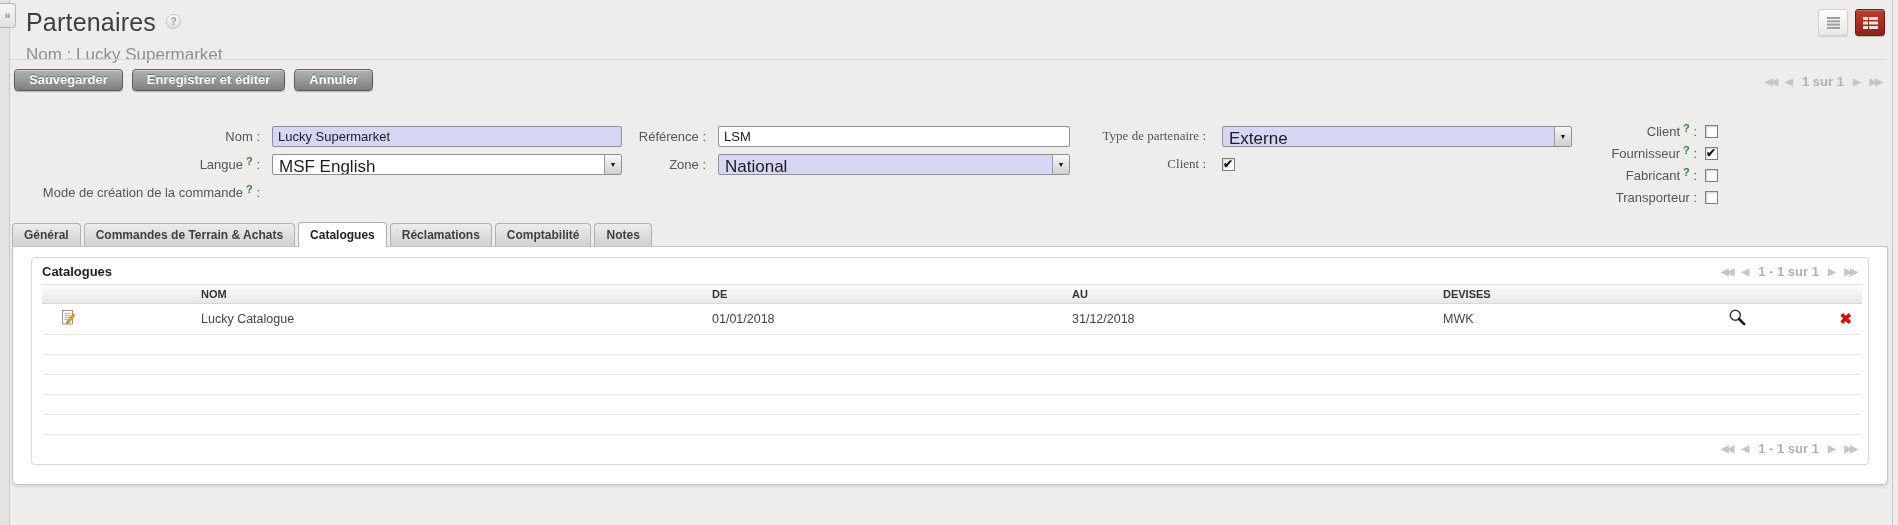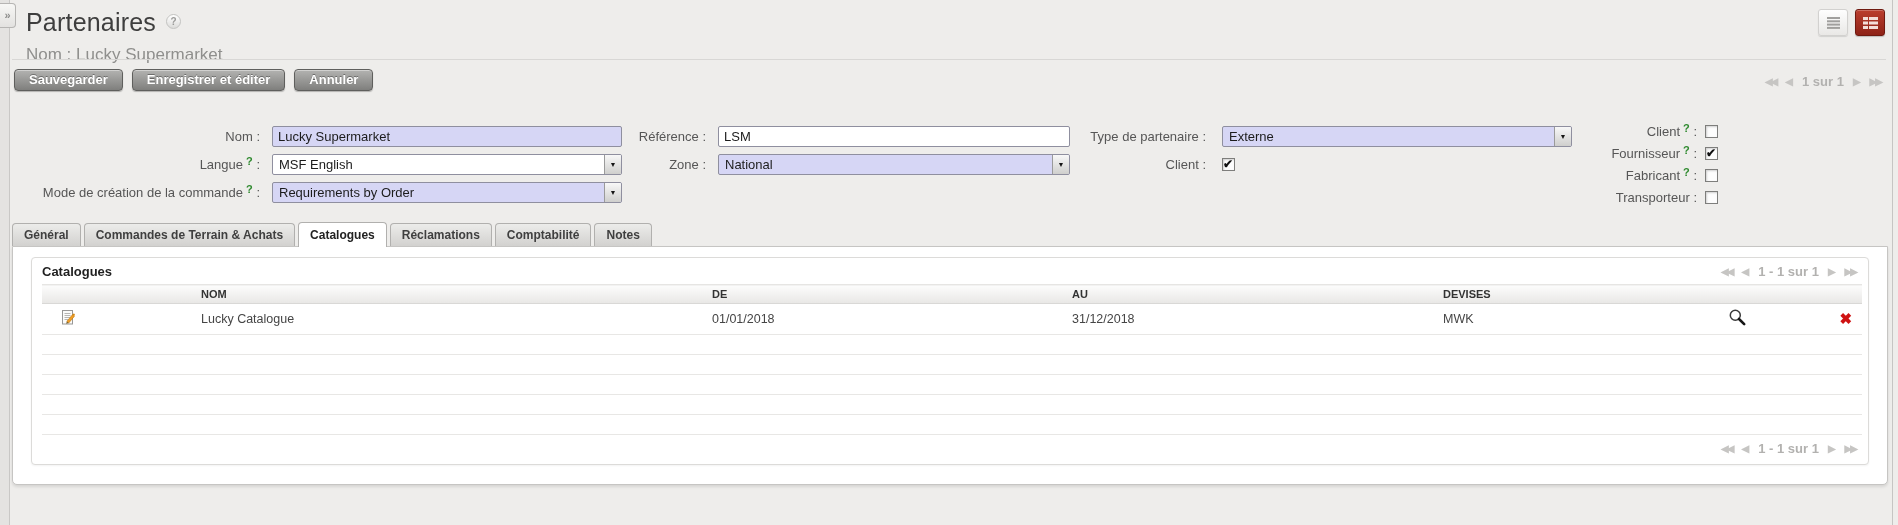--- a/index.html
+++ b/index.html
@@ -45,28 +45,28 @@
   .pg-dbl { letter-spacing:-2px; }
   .pg-text { font-size:13px; color:#b2b1af; cursor:default; }
   #top-pager { position:absolute; top:74px; right:17px; }
 
   
   .frow { position:absolute; left:12px; display:flex; align-items:center; height:22px; }
   #frow-1 { top:125px; } #frow-2 { top:153px; } #frow-3 { top:181px; }
   .lbl { text-align:right; color:#565656; font-size:13px; white-space:nowrap; }
   .w-l1 { width:248px; } .w-f1 { width:350px; margin-left:12px; }
   .w-l2 { width:84px; }  .w-f2 { width:352px; margin-left:12px; }
-  .w-l3 { width:136px; } .w-f3 { width:350px; margin-left:16px; }
+  .w-l3 { width:136px;font-family:Liberation Serif, serif; } .w-f3 { width:350px; margin-left:16px; }
   .q { color:#2f8a2f; font-size:11px; font-weight:bold; position:relative; top:-4px; margin-left:3px; }
   input.field { height:21px; width:100%; border:1px solid #8f8f9f; border-radius:2px; padding:1px 5px;
     font-family:"Liberation Sans", sans-serif; font-size:13px; color:#1c1c1c; background:#fff; }
   input.required { background:#d6d6f5; }
   .select { height:21px; width:100%; border:1px solid #8f8f9f; border-radius:2px; background:#fff; display:flex; cursor:pointer; overflow:hidden; }
   .select.required { background:#d6d6f5; }
-  .select .val { flex:1; padding:2px 6px; font-size:13px; color:#1c1c1c; white-space:nowrap; }
+  .select .val { flex:1; padding:2px 6px; font-size:17px; color:#1c1c1c; white-space:nowrap; }
   .select .arrow { width:17px; border-left:1px solid #9a9a9a; background:linear-gradient(#f8f8f8,#cfcfcd);
     display:flex; align-items:center; justify-content:center; font-size:7px; color:#151515; }
   .cb { display:inline-block; width:13px; height:13px; background:#fdfdfd; border:1px solid #7e7e7c;
     box-shadow:inset 1px 1px 2px rgba(0,0,0,.18); position:relative; cursor:pointer; }
   .cb.checked::after { content:"✔"; position:absolute; left:0px; top:-2px; font-size:12px; font-weight:bold; color:#101010; }
   .cb-inline { margin-left:16px; }
   
   #cb-col { position:absolute; left:1222px; top:120px; right:180px; }
   .cbrow { display:flex; align-items:center; justify-content:flex-end; height:22px; }
   .cbrow .lbl { margin-right:8px; }
@@ -177,26 +177,20 @@
         <span class="val">National</span>
         <span class="arrow">▼</span>
       </span>
     </span>
   <span class="lbl w-l3"><span>Client</span><span> :</span></span>
   <span class="cb cb-inline checked"></span>
 </div>
 
 <div class="frow" id="frow-3">
   <span class="lbl w-l1"><span>Mode de création de la commande</span><span class="q">?</span><span> :</span></span>
-  <span class="w-f1">
-      <span class="select required">
-        <span class="val">Requirements by Order</span>
-        <span class="arrow">▼</span>
-      </span>
-    </span>
 </div>
 
 <div id="cb-col">
   <div class="cbrow">
     <span class="lbl"><span>Client</span><span class="q">?</span><span> :</span></span>
     <span class="cb"></span>
   </div>
   <div class="cbrow">
     <span class="lbl"><span>Fournisseur</span><span class="q">?</span><span> :</span></span>
     <span class="cb checked"></span>

